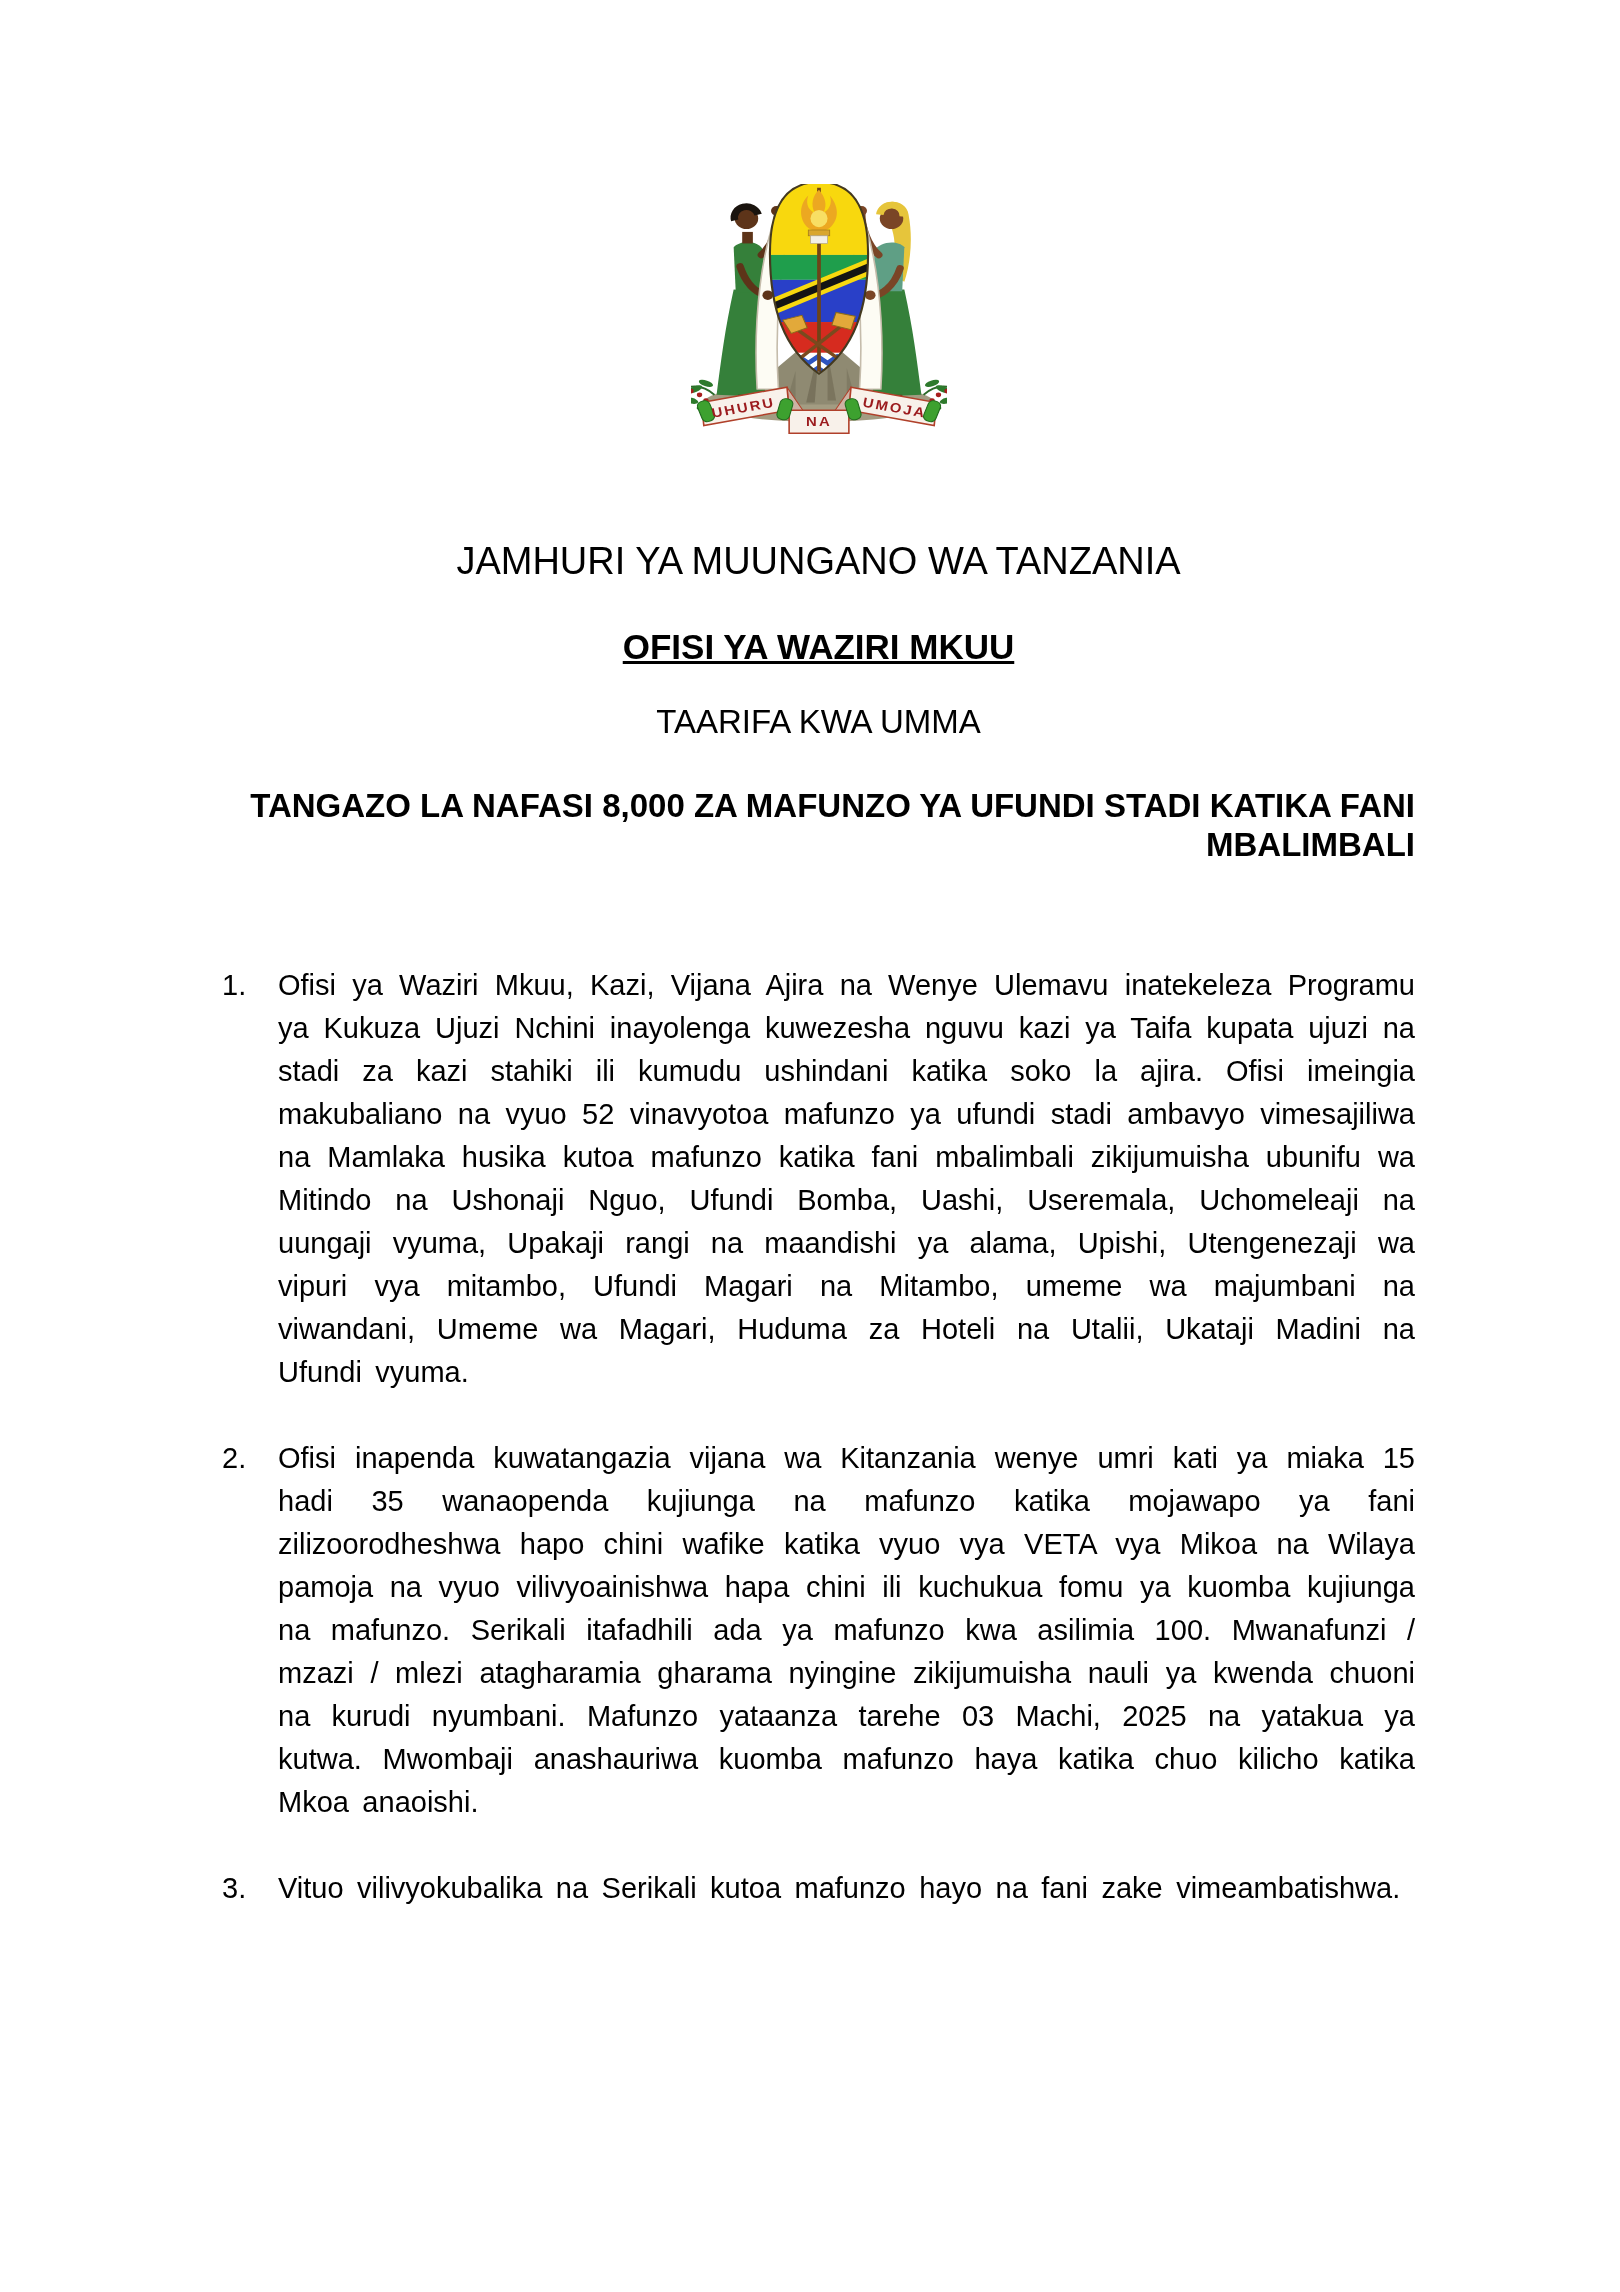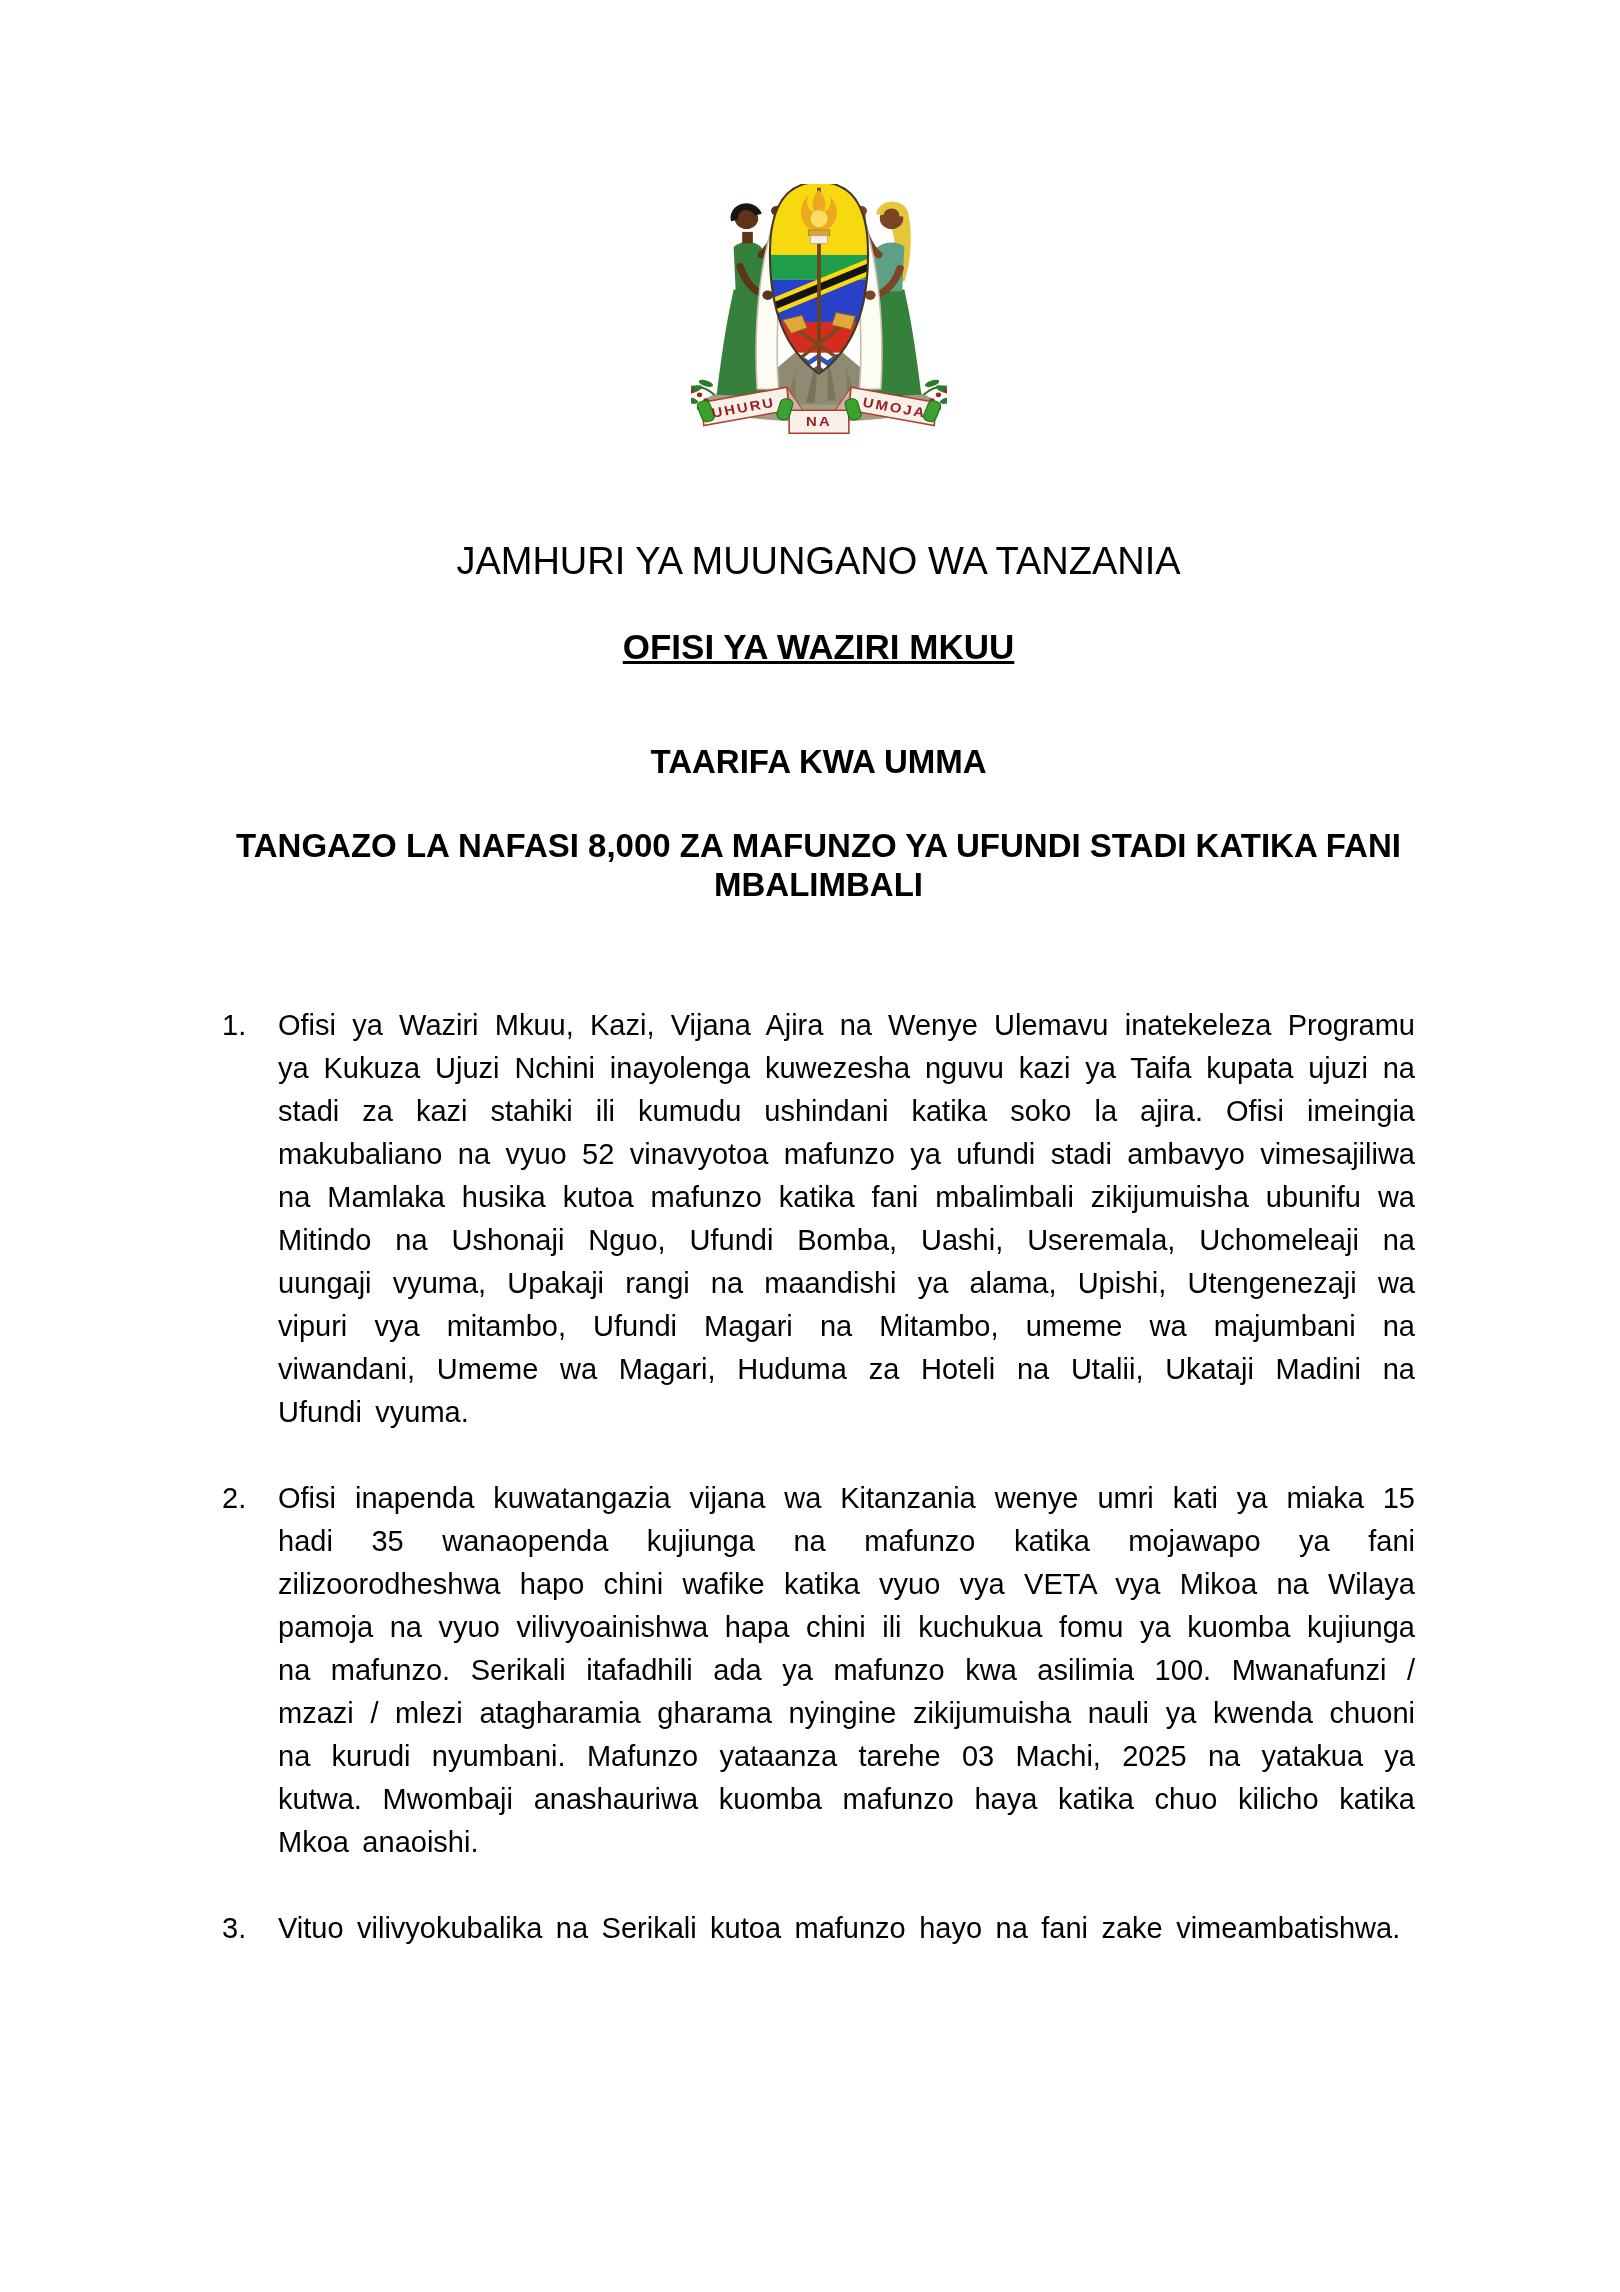--- a/index.html
+++ b/index.html
@@ -25,25 +25,25 @@
   .emblem { width: 256px; height: 254px; display: block; }
   .country-title {
     font-size: 38px; font-weight: normal; text-align: center;
     line-height: 45px; margin: 101px 0 0 0;
   }
   .office-block {
     font-size: 35px; font-weight: bold; text-align: center;
     line-height: 41px; margin: 42px 0 0 0; text-decoration: underline;
   }
   .notice-title {
-    font-size: 33px; font-weight: bold; text-align: center;
-    line-height: 39px; margin: 75px 0 0 0;
+    font-size: 33px; font-weight: normal; text-align: center;
+    line-height: 39px; margin: 35px 0 0 0;
   }
   .announcement-title {
-    font-size: 33px; font-weight: bold; text-align: center;
+    font-size: 33px; font-weight: bold; text-align: right;
     line-height: 39px; margin: 45px 0 0 0;
   }
   .paragraphs { margin-top: 100px; }
   .para {
     display: flex;
     font-size: 29px;
     line-height: 43px;
     margin-top: 43px;
   }
   .para:first-child { margin-top: 0; }

